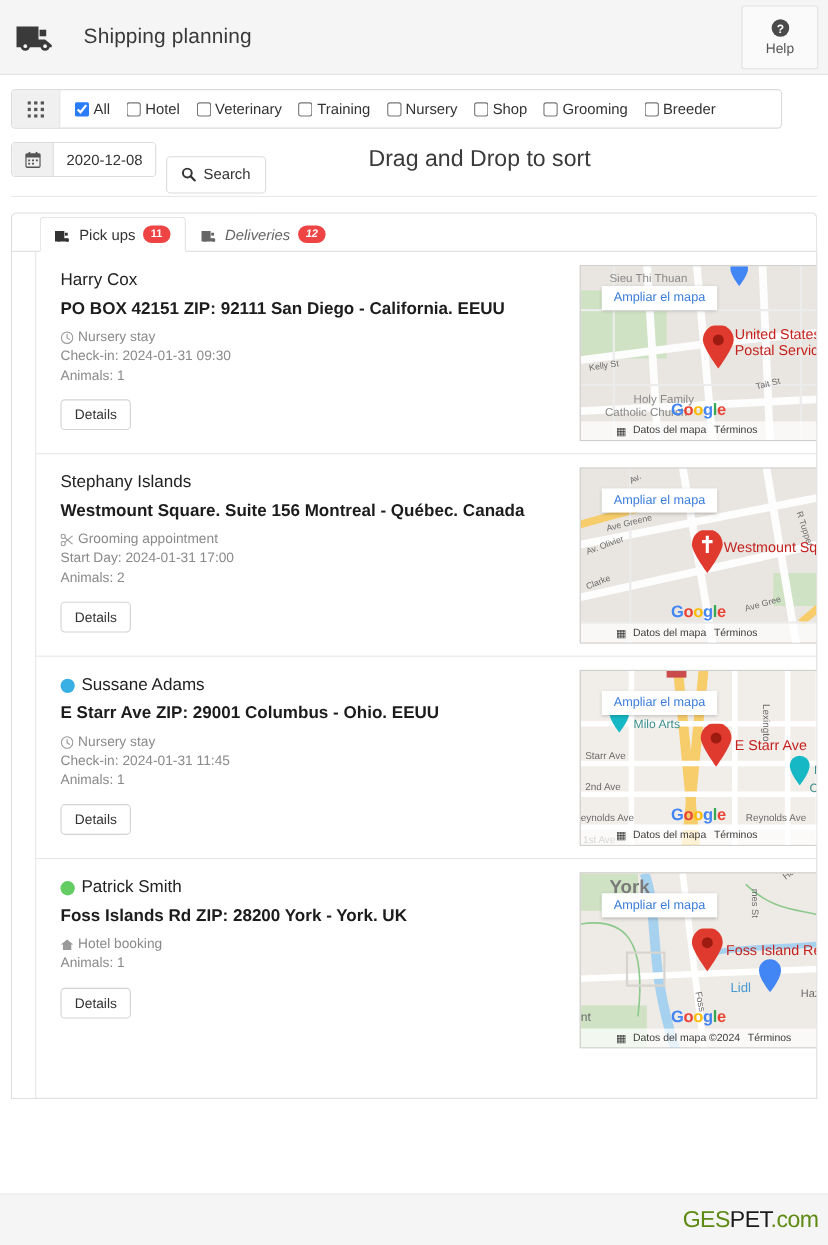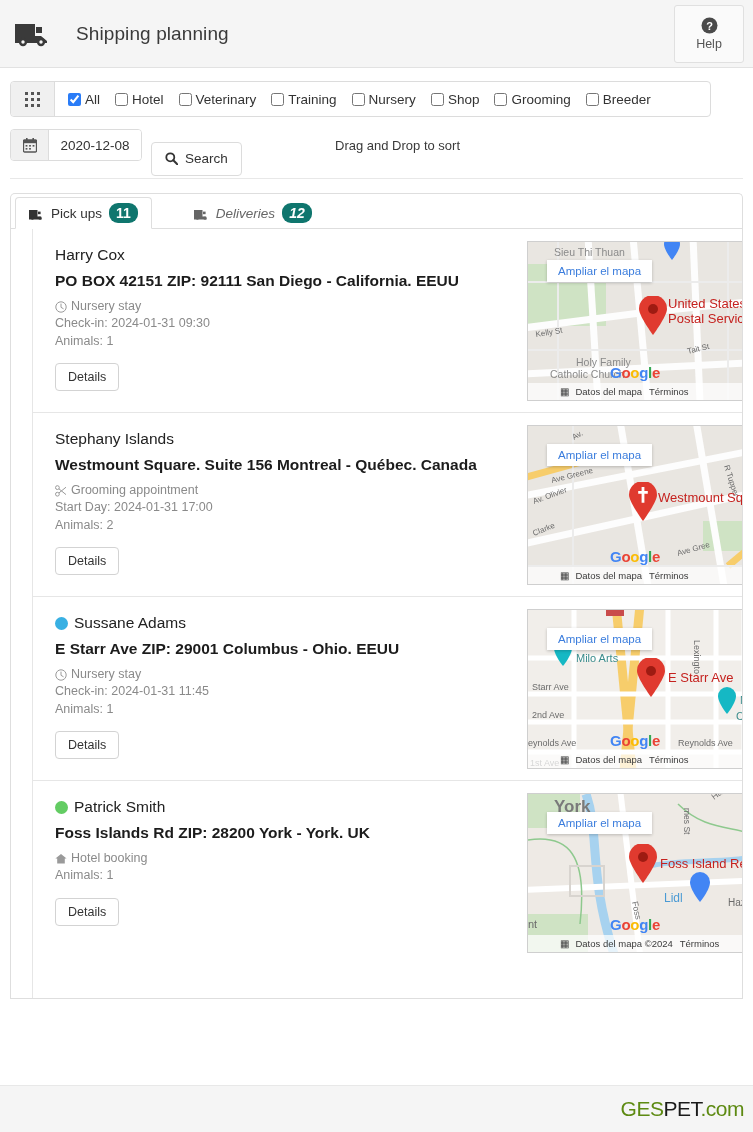--- a/index.html
+++ b/index.html
@@ -125,41 +125,40 @@
     display: flex; align-items: center; gap: 7px;
     font-size: 13.5px; color: #333;
     cursor: pointer;
     font-family: "Liberation Sans", sans-serif;
     margin-top: 27px;
   }
   .search-icon { width: 13px; height: 13px; display:block; }
   .drag-hint {
     position: absolute;
     left: 325px;
-    font-size: 13px;
+    font-size: 21px;
     color: #3a3a3a;
   }
   .hr-sep {
     margin: 16px 10px 0 10px;
     border-top: 1px solid #e8e8e8;
   }
 
   
   .tabs-shell {
     margin: 14px 10px 0 10px;
     border: 1px solid #dedede;
     border-bottom: none;
     border-radius: 5px 5px 0 0;
     background: #fff;
     height: 36px;
-    padding-left: 4px;
+    padding-left: 25px;
     display: flex;
     align-items: flex-end;
     position: relative;
-    gap: 28px;
   }
   .tabs-shell:after {
     content: "";
     position: absolute;
     left: 0; right: 0; bottom: 0;
     height: 1px;
     background: #dedede;
   }
   .tab {
     position: relative;
@@ -174,23 +173,23 @@
   }
   .tab.active {
     background: #fff;
     border-color: #dedede;
     border-bottom-color: #fff;
     color: #333;
   }
   .tab:not(.active) { color: #666; font-style: italic; }
   .tab-truck { width: 15px; height: 11px; display:block; }
   .badge {
-    background: #0f766e;
+    background: #ef4444;
     color: #fff;
-    font-size: 14px;
+    font-size: 10px;
     font-weight: bold;
     border-radius: 9px;
     padding: 2px 7px;
     line-height: 1.2;
   }
 
   
   .list-shell {
     margin: 0 10px 0 10px;
     border: 1px solid #dedede;

